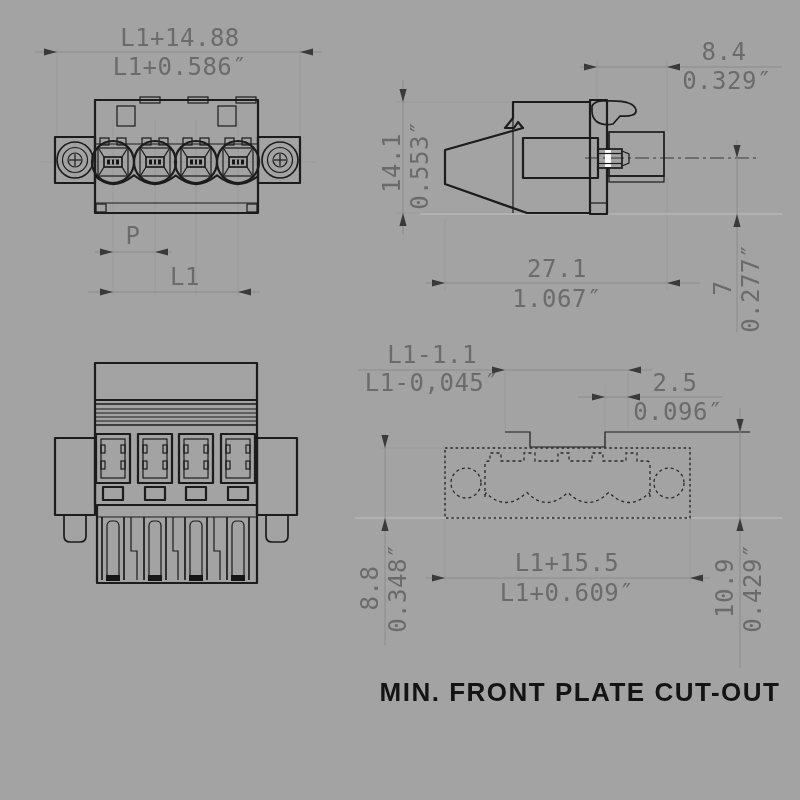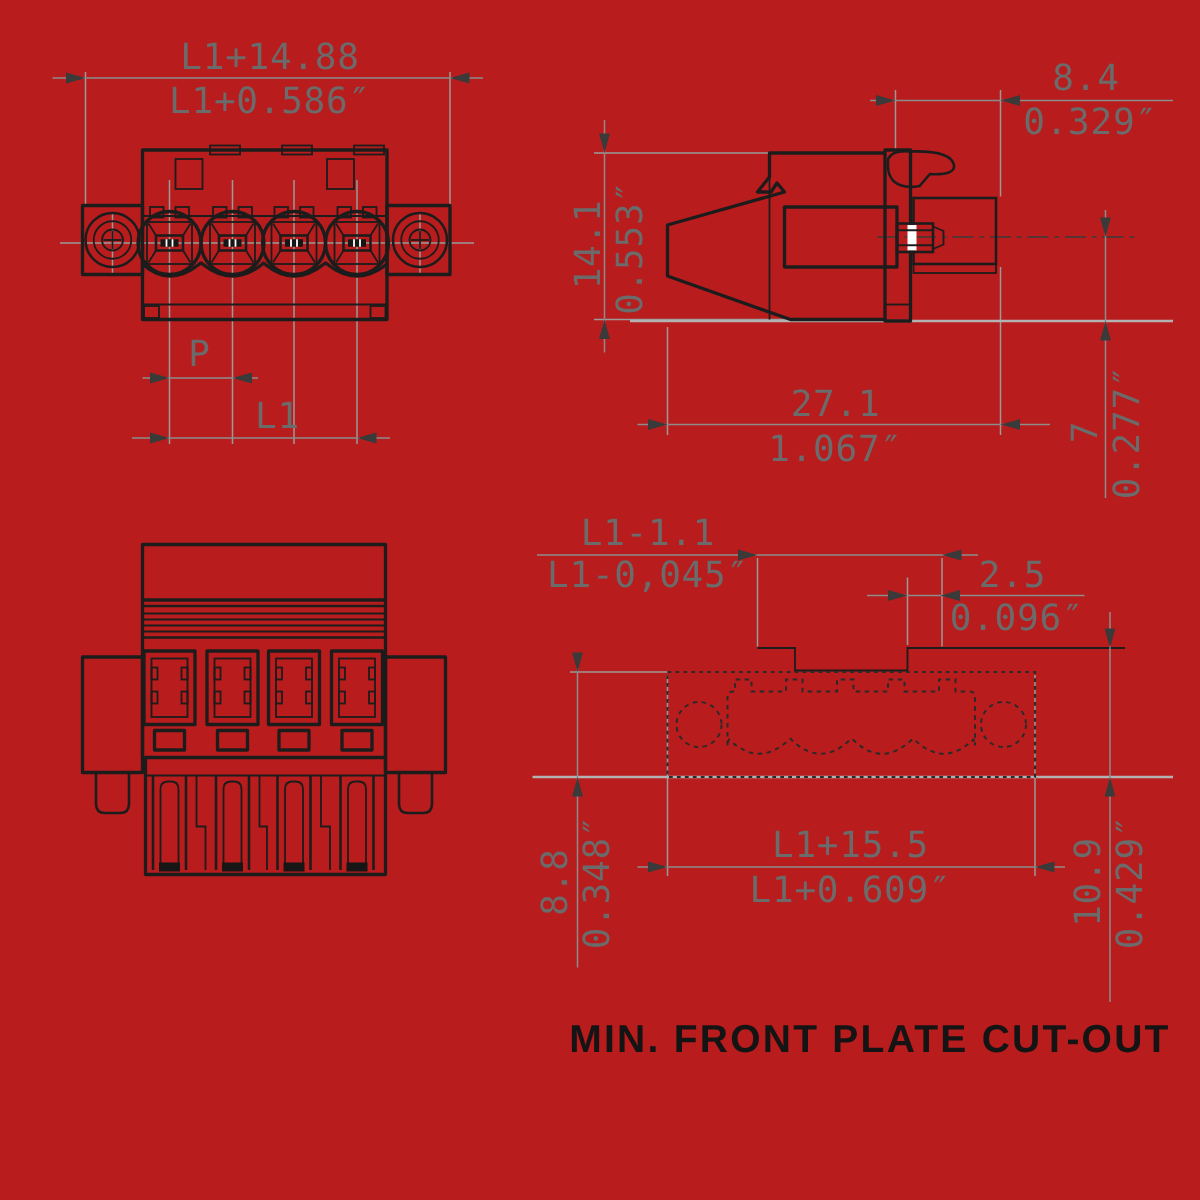--- a/index.html
+++ b/index.html
@@ -1,16 +1,16 @@
 <!DOCTYPE html>
 <html><head>
 <meta charset="utf-8">
 <style>
   html,body{margin:0;padding:0;background:#fff;}
-  #canvas{position:relative;width:800px;height:800px;background:#b91c1c;overflow:hidden;}
+  #canvas{position:relative;width:800px;height:800px;background:#a3a3a3;overflow:hidden;}
   svg{position:absolute;left:0;top:0;}
   text{font-family:"DejaVu Sans Mono","Liberation Mono",monospace;fill:#6b6b6b;letter-spacing:0.5px;}
   .dim{font-size:24px;}
   .cap{font-family:"Liberation Sans","DejaVu Sans",sans-serif;font-weight:bold;font-size:26px;fill:#141414;letter-spacing:1.5px;}
   .part{stroke:#1c1c1c;fill:none;stroke-width:2.2;stroke-linejoin:round;}
   .part-thin{stroke:#1c1c1c;fill:none;stroke-width:1.2;}
   .part-med{stroke:#1c1c1c;fill:none;stroke-width:1.7;}
   .ext{stroke:#9a9a9a;fill:none;stroke-width:1;}
   .dimline{stroke:#8c8c8c;fill:none;stroke-width:1;}
   .panel{stroke:#b2b2b2;fill:none;stroke-width:1.8;}

